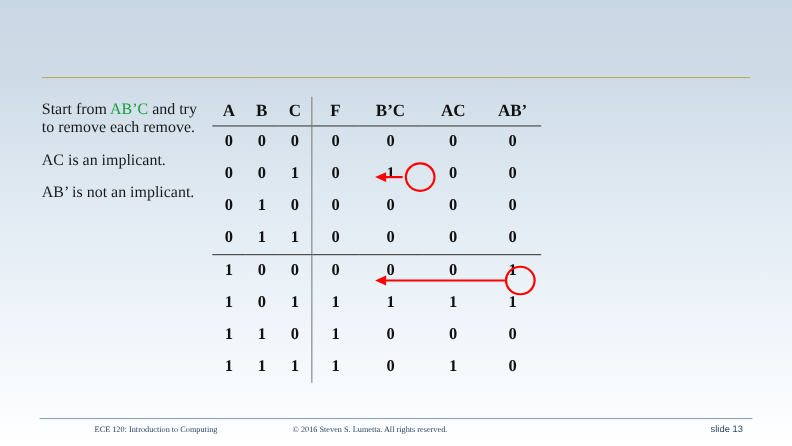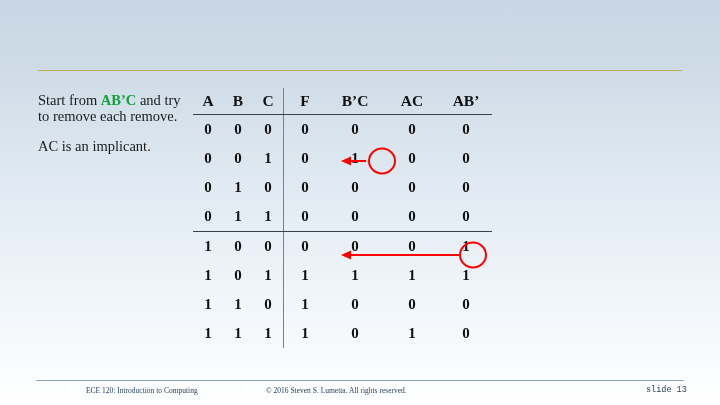--- a/index.html
+++ b/index.html
@@ -55,21 +55,21 @@
     line-height: 1.12;
   }
   .para {
     margin-bottom: 12px;
   }
   .para.first {
     margin-bottom: 14px;
   }
   .green-bold {
     color: #14a03c;
-    font-weight: bold;
+    font-weight: normal;
   }
 
   
   #table-wrap {
     position: absolute;
     left: 193px;
     top: 88px;
     width: 330px;
   }
   table#kmap {
@@ -146,37 +146,38 @@
     left: 266px;
     top: 386px;
     font-family: "Liberation Serif", serif;
     font-size: 7.5px;
     color: #1f3b57;
   }
   #footer-right {
     position: absolute;
     left: 646px;
     top: 385px;
-    font-family: Liberation Mono, monospace;
+    font-family: Liberation Sans, sans-serif;
     font-size: 8.5px;
     color: #1f3b57;
   }
 </style>
 </head>
 <body>
 
 <div id="slide">
 
   <div id="title-rule"></div>
 
   <div id="left-col">
     <div class="para first">
       <span>Start from </span><span class="green-bold">AB’C</span><span> and try to remove each remove.</span>
     </div>
     <div class="para">AC is an implicant.</div>
+    <div class="para">AB’ is not an implicant.</div>
   </div>
 
   <div id="table-wrap">
     <table id="kmap">
       <tbody>
           <tr class="head-row">
         <th class="c-a">A</th>
         <th class="c-b">B</th>
         <th class="c-c">C</th>
         <th class="c-f vdiv">F</th>

